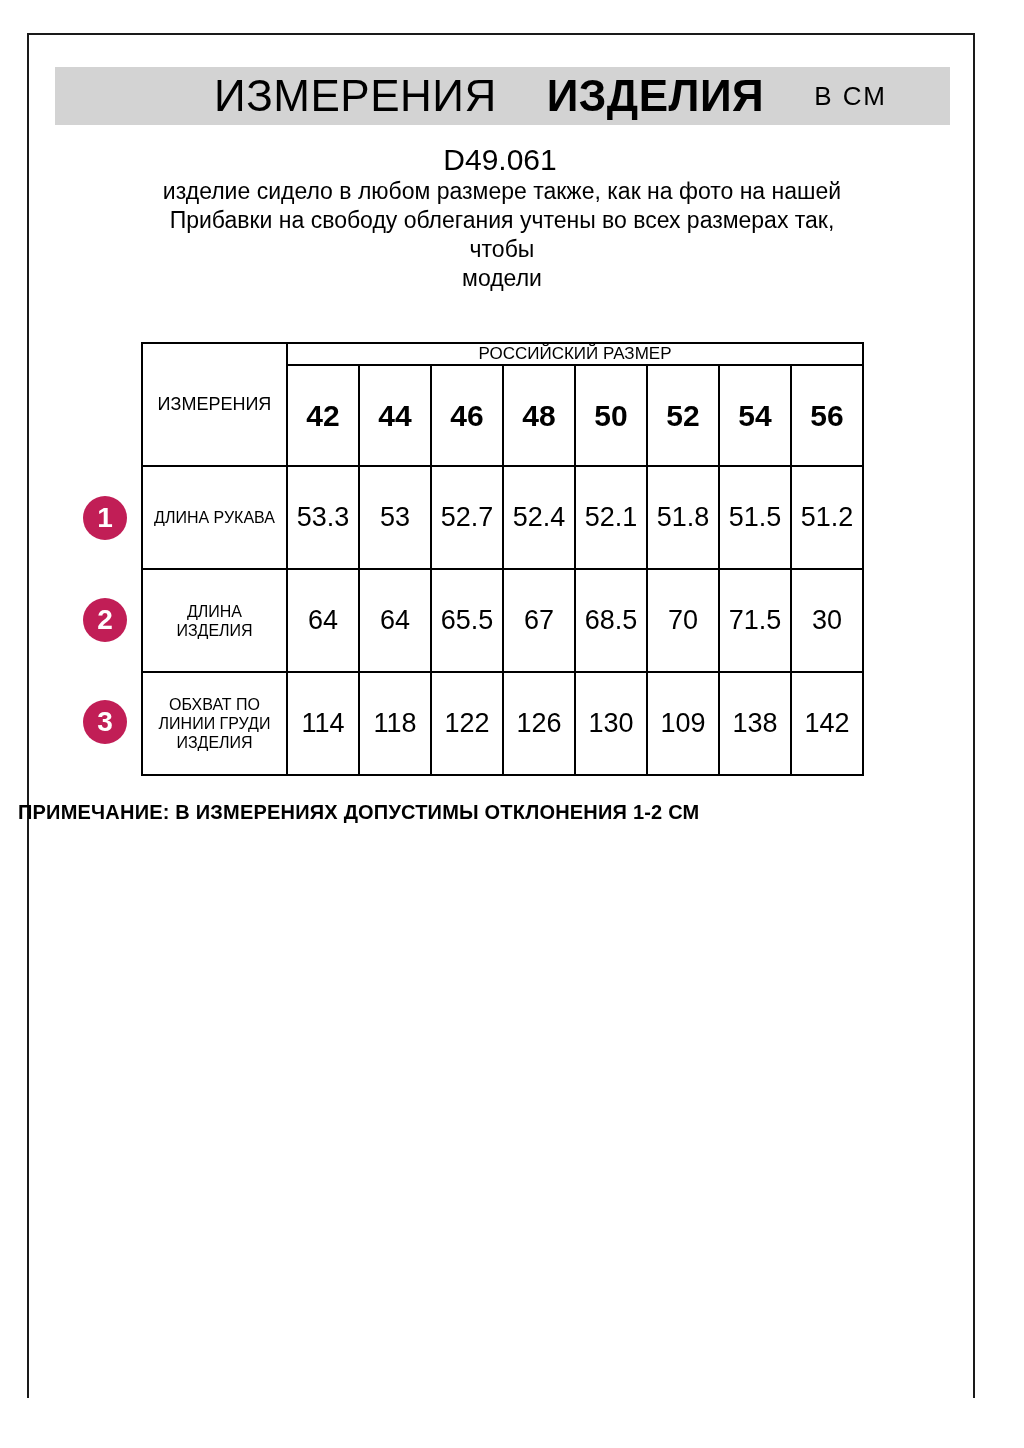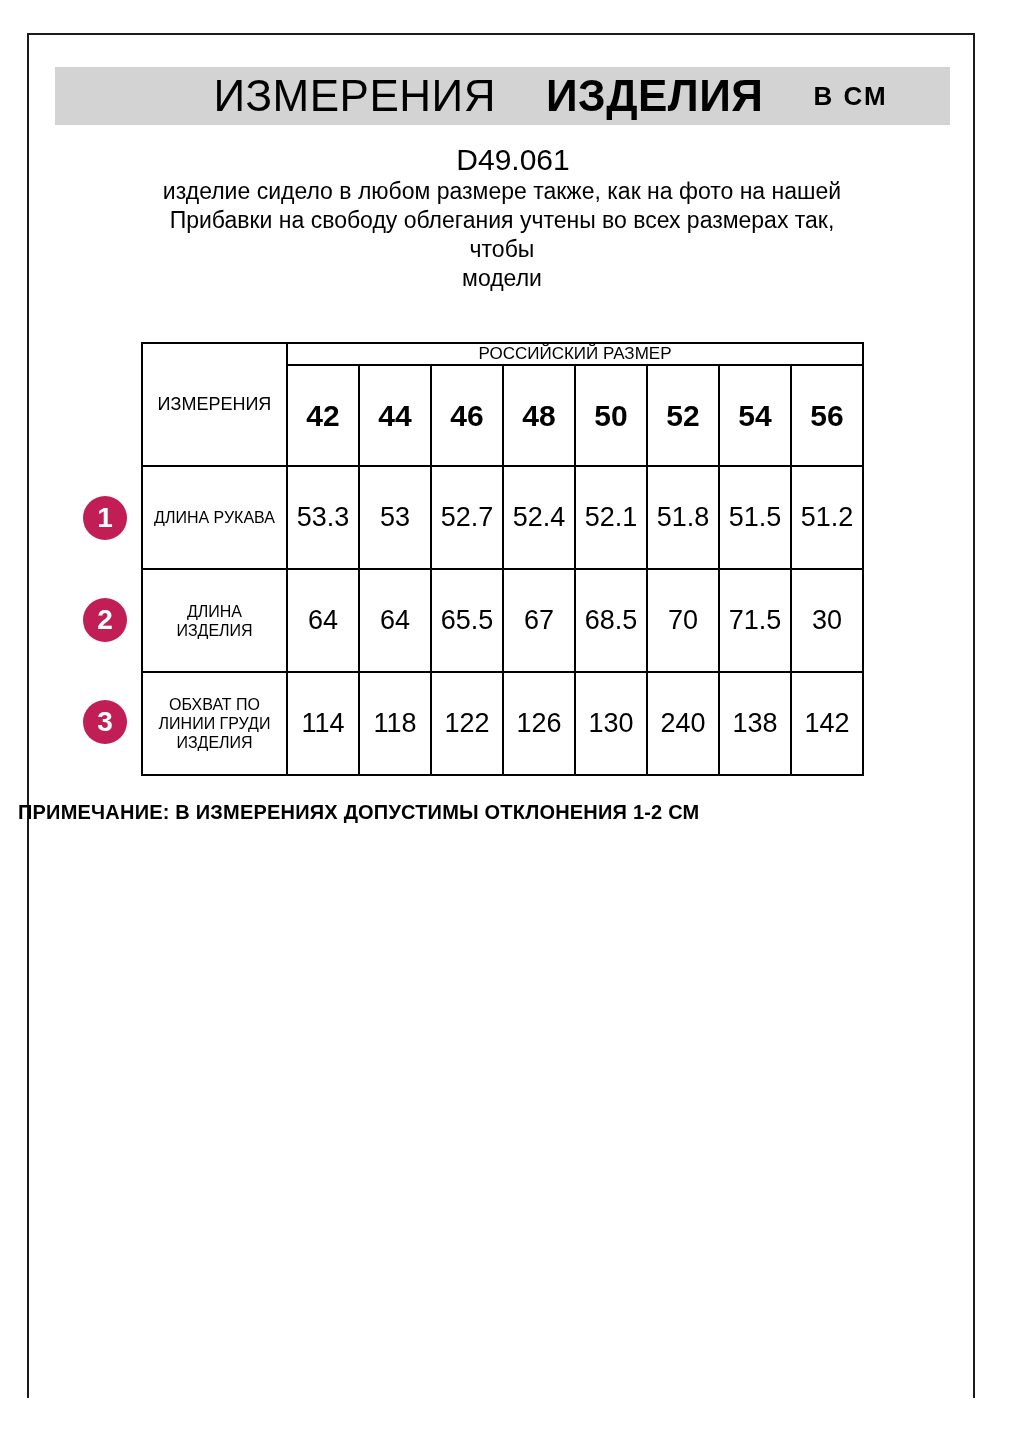--- a/index.html
+++ b/index.html
@@ -25,24 +25,24 @@
     width: 895px; height: 58px;
     background: #d3d3d3;
     display: flex;
     align-items: center;
     justify-content: center;
     padding-left: 96px;
     white-space: nowrap;
   }
   .titlebar .t1 { font-size: 44px; font-weight: 400; letter-spacing: 0.5px; }
   .titlebar .t2 { font-size: 44px; font-weight: 700; margin-left: 50px; letter-spacing: 0.5px; }
-  .titlebar .t3 { font-size: 26px; font-weight: 700; margin-left: 50px; letter-spacing: 2px; }
+  .titlebar .t3 { font-size: 26px; font-weight: 400; margin-left: 50px; letter-spacing: 2px; }
   .code {
     position: absolute;
-    left: 39px; top: 143px;
+    left: 26px; top: 143px;
     width: 948px;
     text-align: center;
     font-size: 30px;
     font-weight: 400;
   }
   .note {
     position: absolute;
     left: 137px; top: 177px;
     width: 730px;
     text-align: center;
@@ -172,21 +172,21 @@
         <td class="label">
           <span style="display:block">ОБХВАТ ПО</span>
           <span style="display:block">ЛИНИИ ГРУДИ</span>
           <span style="display:block">ИЗДЕЛИЯ</span>
         </td>
         <td class="val">114</td>
         <td class="val">118</td>
         <td class="val">122</td>
         <td class="val">126</td>
         <td class="val">130</td>
-        <td class="val">240</td>
+        <td class="val">109</td>
         <td class="val">138</td>
         <td class="val">142</td>
       </tr>
     </tbody>
   </table>
 
   <div class="badge b1" style="background: rgb(193, 30, 86);">
     <span>1</span>
   </div>
   <div class="badge b2" style="background: rgb(193, 30, 86);">

